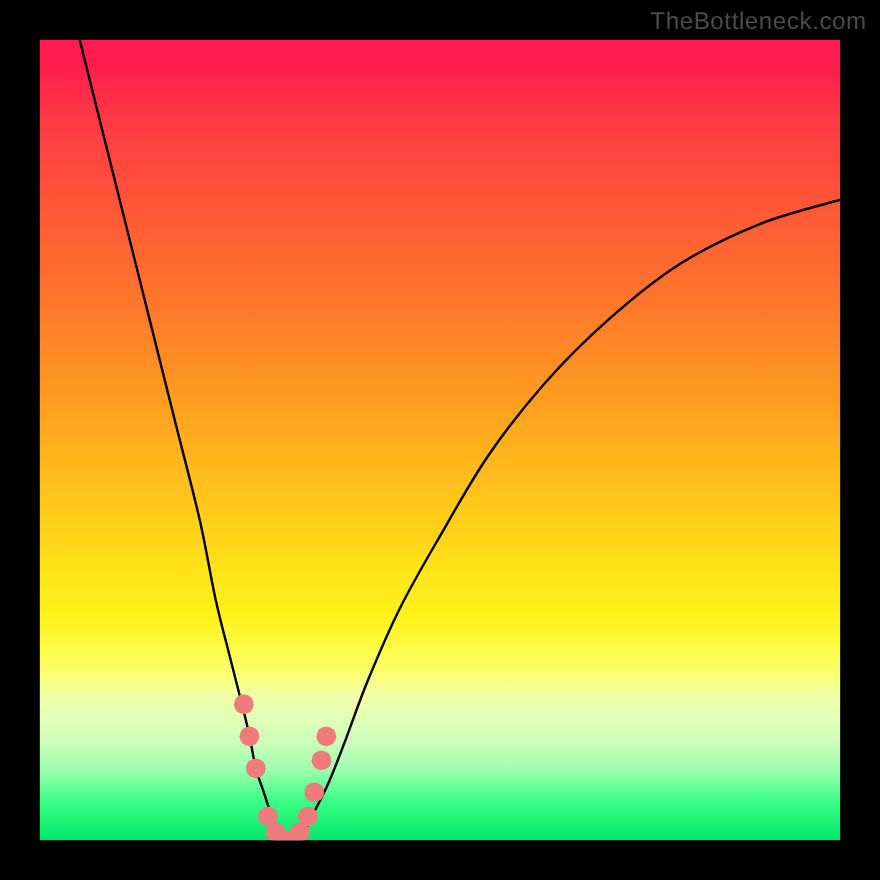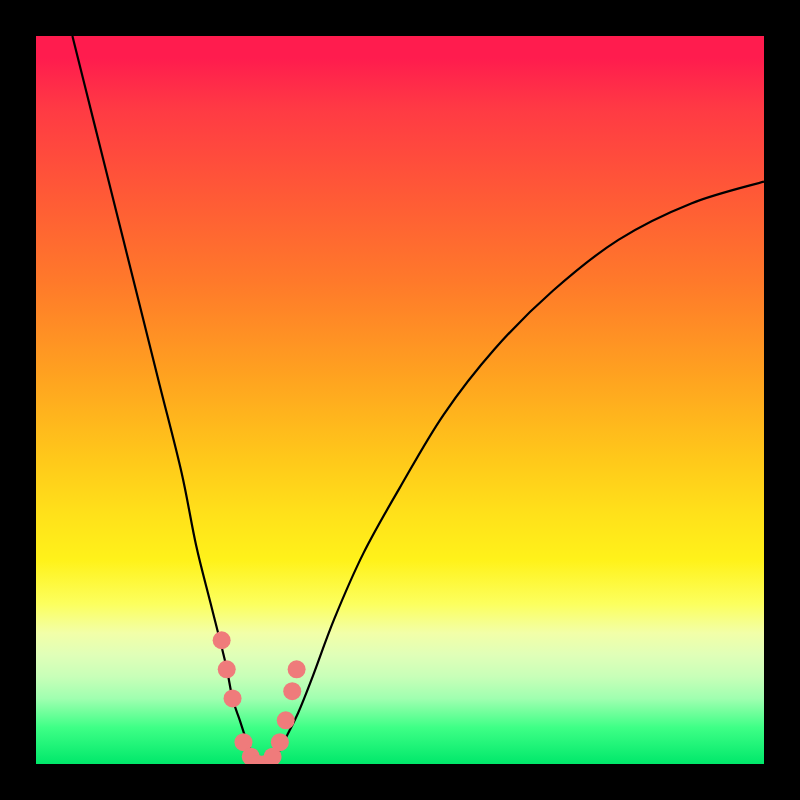--- a/index.html
+++ b/index.html
@@ -77,20 +77,21 @@
     width: 100%;
     height: 100%;
     z-index: 4;
   }
 </style>
 </head>
 <body>
 
 <div class="frame">
 
+  <div class="watermark">TheBottleneck.com</div>
 
   <div class="plot-area">
     <div class="gradient"></div>
 
     <svg class="curve-layer" viewBox="0 0 728 728" preserveAspectRatio="none">
       <path id="curve-path" fill="none" stroke="#000000" stroke-width="2.2" d="M 36.4 0 C 40.04 14.560000000000002, 50.96 58.24000000000001, 58.24 87.36000000000001 C 65.52 116.48000000000002, 72.8 145.60000000000002, 80.08 174.72000000000003 C 87.36 203.84000000000003, 94.64000000000001 232.95999999999998, 101.92000000000002 262.08 C 109.20000000000002 291.2, 116.48 320.32, 123.76 349.44 C 131.04 378.56, 139.53333333333333 410.1066666666667, 145.6 436.8 C 151.66666666666666 463.49333333333334, 155.30666666666667 487.76, 160.16 509.6 C 165.01333333333332 531.44, 169.86666666666667 548.4266666666667, 174.72 567.84 C 179.57333333333332 587.2533333333333, 185.64 610.3066666666666, 189.28 626.0799999999999 C 192.92000000000002 641.8533333333332, 194.13333333333333 652.7733333333333, 196.56 662.48 C 198.98666666666668 672.1866666666667, 201.41333333333336 677.0400000000001, 203.84000000000003 684.32 C 206.2666666666667 691.6, 208.69333333333333 700.0933333333332, 211.11999999999998 706.16 C 213.54666666666662 712.2266666666667, 215.97333333333333 717.08, 218.4 720.72 C 220.82666666666668 724.36, 223.25333333333333 726.7866666666666, 225.68 728 C 228.10666666666668 729.2133333333334, 230.53333333333333 729.2133333333334, 232.96 728 C 235.38666666666668 726.7866666666666, 237.81333333333333 724.36, 240.24 720.72 C 242.66666666666669 717.08, 243.88000000000002 713.4399999999999, 247.52 706.16 C 251.16 698.88, 257.22666666666663 687.9599999999999, 262.08 677.04 C 266.93333333333334 666.12, 270.5733333333333 656.4133333333333, 276.64 640.64 C 282.70666666666665 624.8666666666667, 289.9866666666666 603.0266666666666, 298.47999999999996 582.4 C 306.9733333333333 561.7733333333333, 316.68 538.72, 327.6 516.88 C 338.52000000000004 495.04, 350.6533333333333 474.41333333333336, 364 451.36 C 377.3466666666667 428.3066666666667, 391.90666666666675 401.61333333333334, 407.68000000000006 378.56 C 423.4533333333334 355.50666666666666, 440.44 333.6666666666667, 458.64 313.04 C 476.84 292.41333333333336, 496.25333333333333 273, 516.88 254.8 C 537.5066666666667 236.60000000000002, 559.3466666666666 218.40000000000003, 582.4 203.84000000000003 C 605.4533333333334 189.28000000000003, 630.9333333333334 177.14666666666662, 655.2 167.43999999999994 C 679.4666666666667 157.73333333333326, 715.8666666666667 149.24, 728 145.60000000000002"></path>
     </svg>
 
     <svg class="markers-layer" viewBox="0 0 728 728" preserveAspectRatio="none">
       <g id="markers-group">

